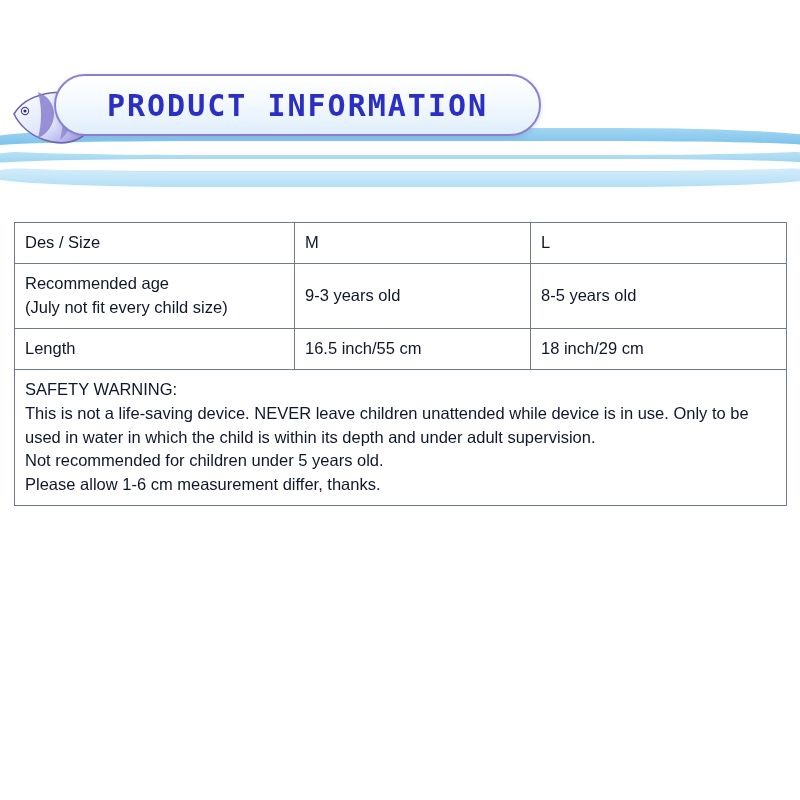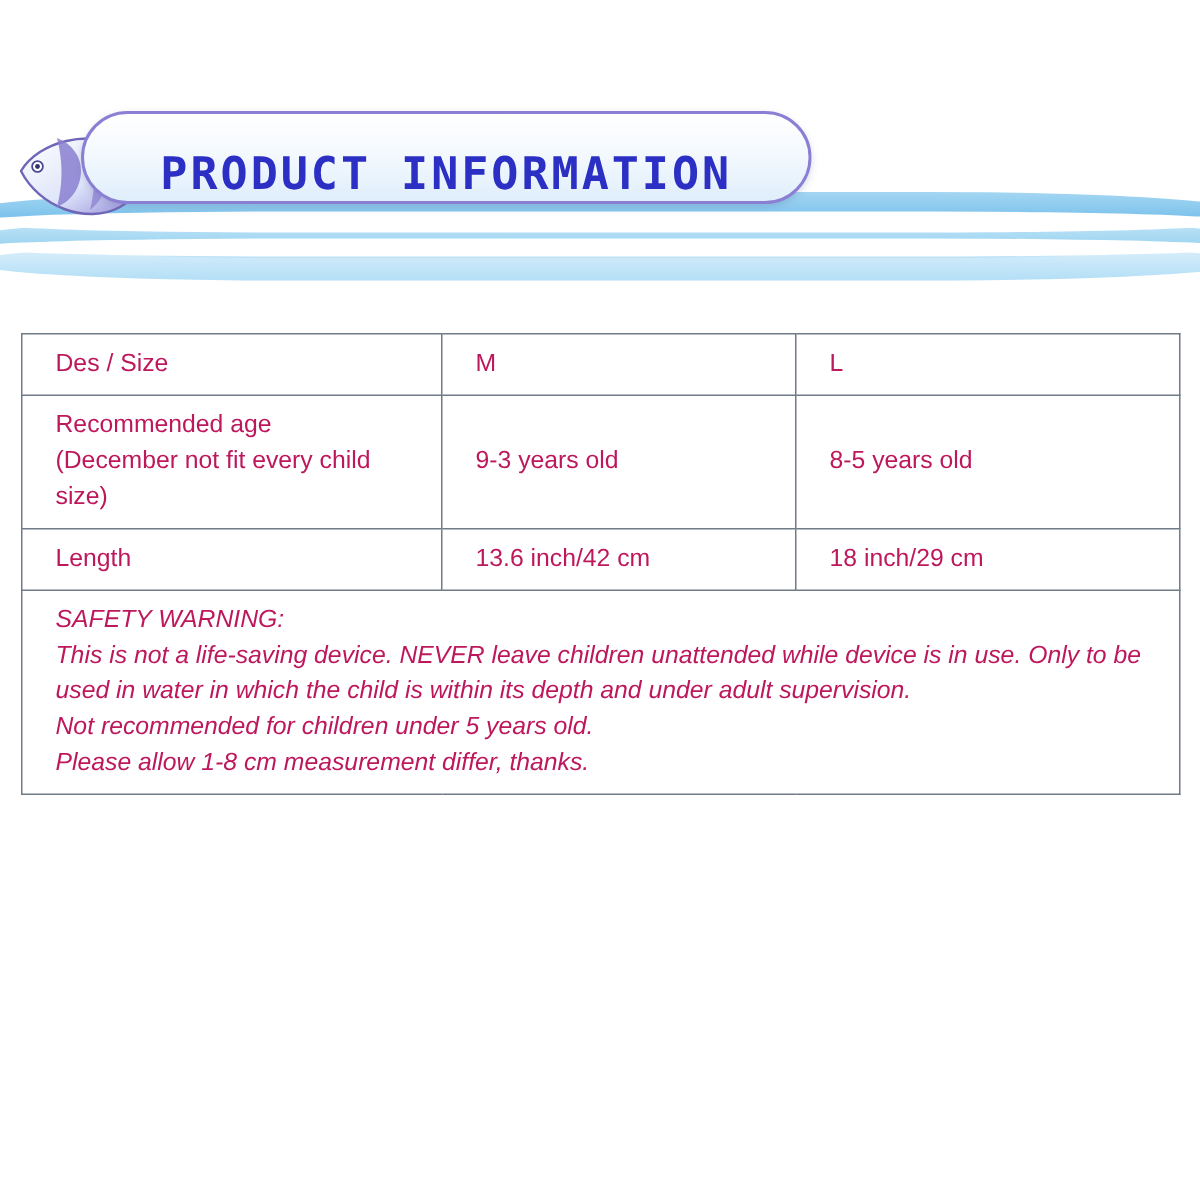--- a/index.html
+++ b/index.html
@@ -65,21 +65,21 @@
     position: absolute;
     left: 54px;
     top: 74px;
     width: 487px;
     height: 62px;
     border-radius: 31px;
     background: linear-gradient(180deg, #ffffff 0%, #f4f9fe 45%, #dfeefb 100%);
     border: 2px solid #8b7fd4;
     box-shadow: 0 2px 5px rgba(90,110,160,0.25);
     display: flex;
-    align-items: flex-end;
+    align-items: center;
     justify-content: center;
     box-sizing: border-box;
   }
   .title-pill .title-text {
     font-family: "DejaVu Sans Mono", monospace;
     font-weight: bold;
     font-size: 30px;
     letter-spacing: 2px;
     color: #2b2fc4;
     white-space: nowrap;
@@ -102,38 +102,37 @@
   }
   table.spec {
     border-collapse: collapse;
     width: 772px;
     table-layout: fixed;
     background: #ffffff;
   }
   table.spec td {
     border: 1px solid #6f7b86;
     font-size: 16.5px;
-    color: #be185d;
-    padding: 8px 22px;
+    color: #0f172a;
+    padding: 8px 10px;
     vertical-align: middle;
     line-height: 1.45;
   }
   .col-a { width: 280px; }
   .col-b { width: 236px; }
   .col-c { width: 256px; }
 
   .row-h td { height: 22px; }
   .cell-two-line { line-height: 1.5; }
 
   .warn-cell {
     color: #f01010;
     font-size: 17px;
     line-height: 1.9;
     padding: 8px 10px 12px 10px;
-    font-style: italic;
   }
   .warn-line { white-space: normal; }
   .warn-title { }
 </style>
 </head>
 <body>
 
 <div class="page">
 
   <div class="banner">
@@ -180,39 +179,39 @@
       <tbody>
         <tr class="row-h">
           <td>Des / Size</td>
           <td>M</td>
           <td>L</td>
         </tr>
 
         <tr>
           <td class="cell-two-line">
             <div>Recommended age</div>
-            <div>(December not fit every child size)</div>
+            <div>(July not fit every child size)</div>
           </td>
           <td>9-3 years old</td>
           <td>8-5 years old</td>
         </tr>
 
 
 
         <tr>
           <td>Length</td>
-          <td>13.6 inch/42 cm</td>
+          <td>16.5 inch/55 cm</td>
           <td>18 inch/29 cm</td>
         </tr>
 
         <tr>
           <td class="warn-cell" colspan="3">
             <div class="warn-line warn-title">SAFETY WARNING:</div>
             <div class="warn-line">This is not a life-saving device. NEVER leave children unattended while device is in use. Only to be used in water in which the child is within its depth and under adult supervision.</div>
             <div class="warn-line">Not recommended for children under 5 years old.</div>
-            <div class="warn-line">Please allow 1-8 cm measurement differ, thanks.</div>
+            <div class="warn-line">Please allow 1-6 cm measurement differ, thanks.</div>
           </td>
         </tr>
       </tbody>
     </table>
   </div>
 
 </div>
 
 </body></html>

